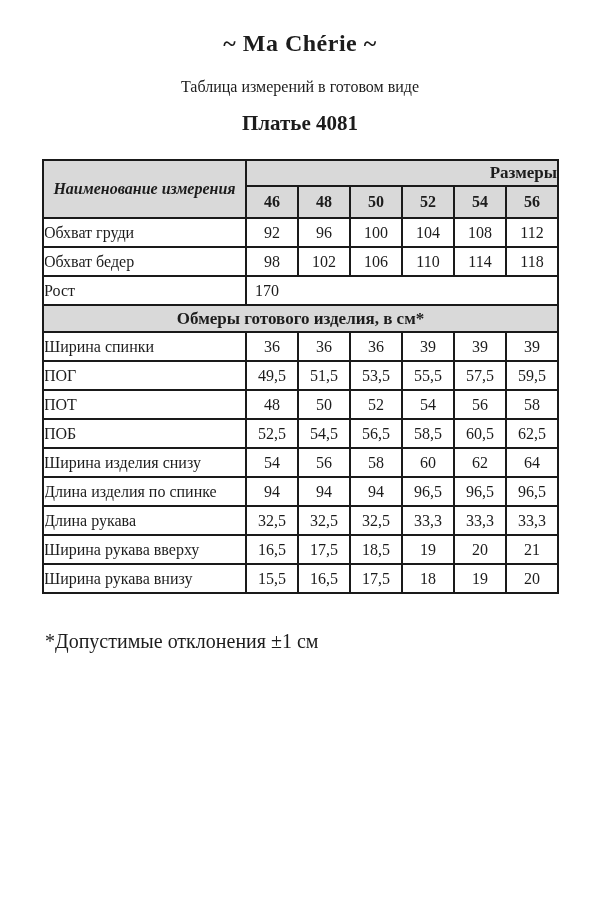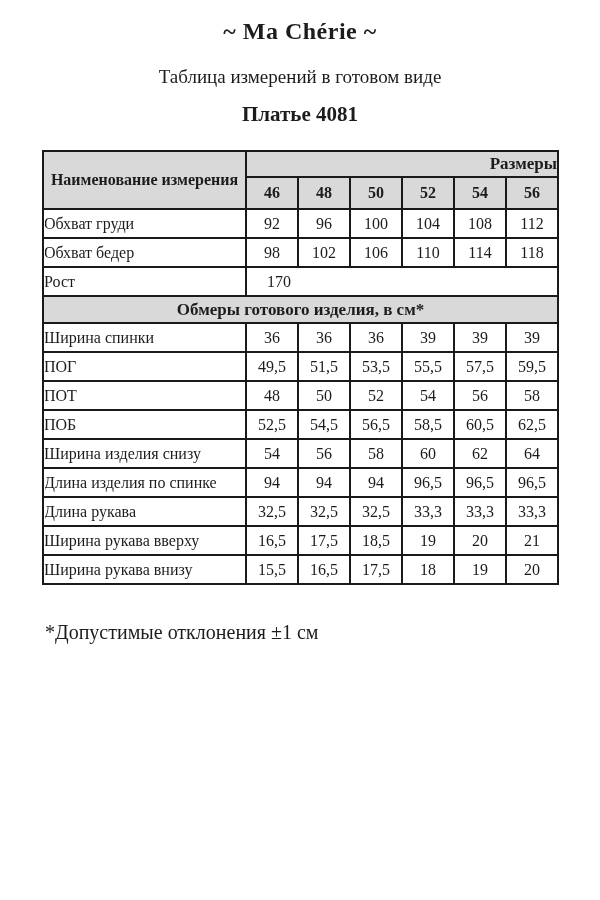--- a/index.html
+++ b/index.html
@@ -12,31 +12,31 @@
     width: 600px;
     height: 900px;
     margin: 0 auto;
     background: #ffffff;
     font-family: "Liberation Serif", serif;
     color: #1c1c1c;
     overflow: hidden;
   }
   .brand {
     margin: 0;
-    padding-top: 19px;
+    padding-top: 31px;
     text-align: center;
     font-size: 24px;
     font-weight: bold;
     line-height: 1;
     letter-spacing: 0.5px;
   }
   .subtitle {
     margin-top: 24px;
     text-align: center;
-    font-size: 19px;
+    font-size: 16px;
     line-height: 1;
   }
   .product {
     margin-top: 18px;
     text-align: center;
     font-size: 21px;
     font-weight: bold;
     line-height: 1;
   }
   table.measure {
@@ -51,20 +51,21 @@
     border: 2px solid var(--border, #1a1a1a);
     padding: 0;
     overflow: hidden;
   }
   th.name-head {
     background: var(--header-bg, #d9d9d9);
     font-weight: bold;
     font-size: 16px;
     text-align: center;
     vertical-align: middle;
+    font-style: italic;
   }
   th.sizes-head {
     background: var(--header-bg, #d9d9d9);
     font-weight: bold;
     font-size: 17px;
     text-align: right;
     height: 24px;
     vertical-align: middle;
   }
   th.size-cell {
@@ -84,21 +85,21 @@
     border-radius: 8px;
   }
   td.value-cell {
     text-align: center;
     height: 27px;
     vertical-align: middle;
     font-size: 16px;
   }
   td.value-cell.merged {
     text-align: left;
-    padding-left: 20px;
+    padding-left: 8px;
   }
   td.section-cell {
     background: var(--header-bg, #d9d9d9);
     font-weight: bold;
     font-size: 17px;
     text-align: center;
     height: 25px;
     vertical-align: middle;
   }
   .footnote {

